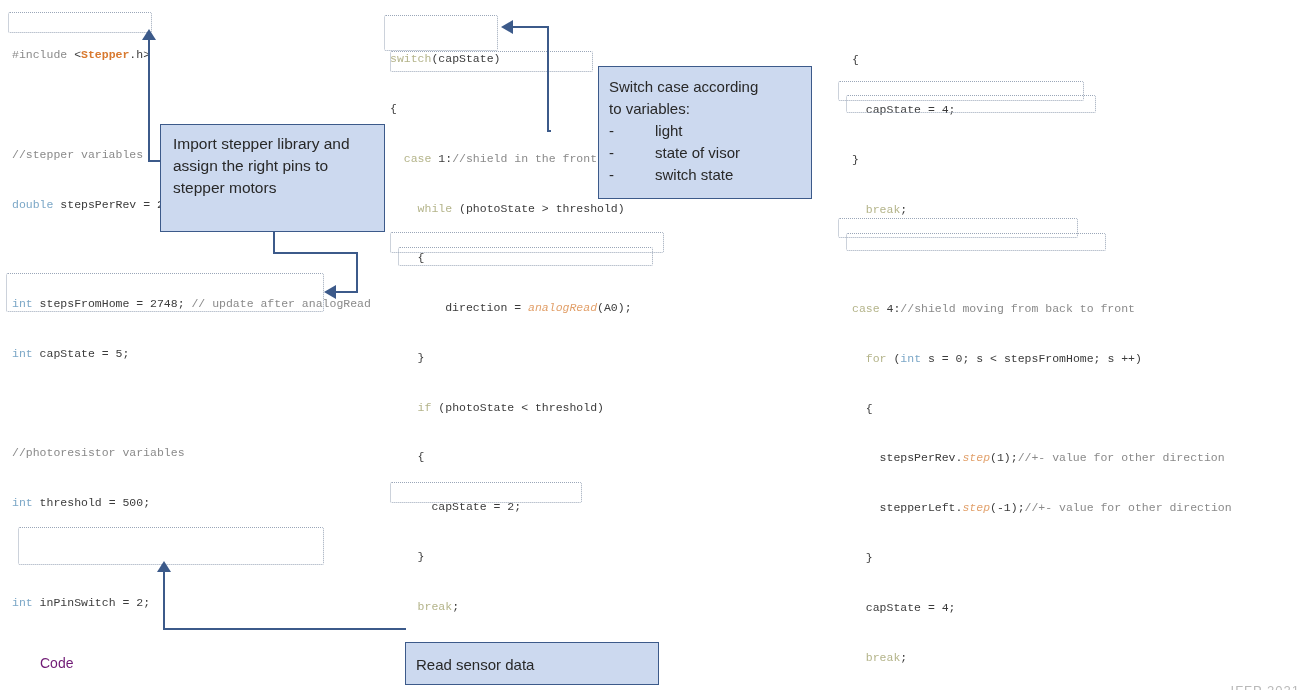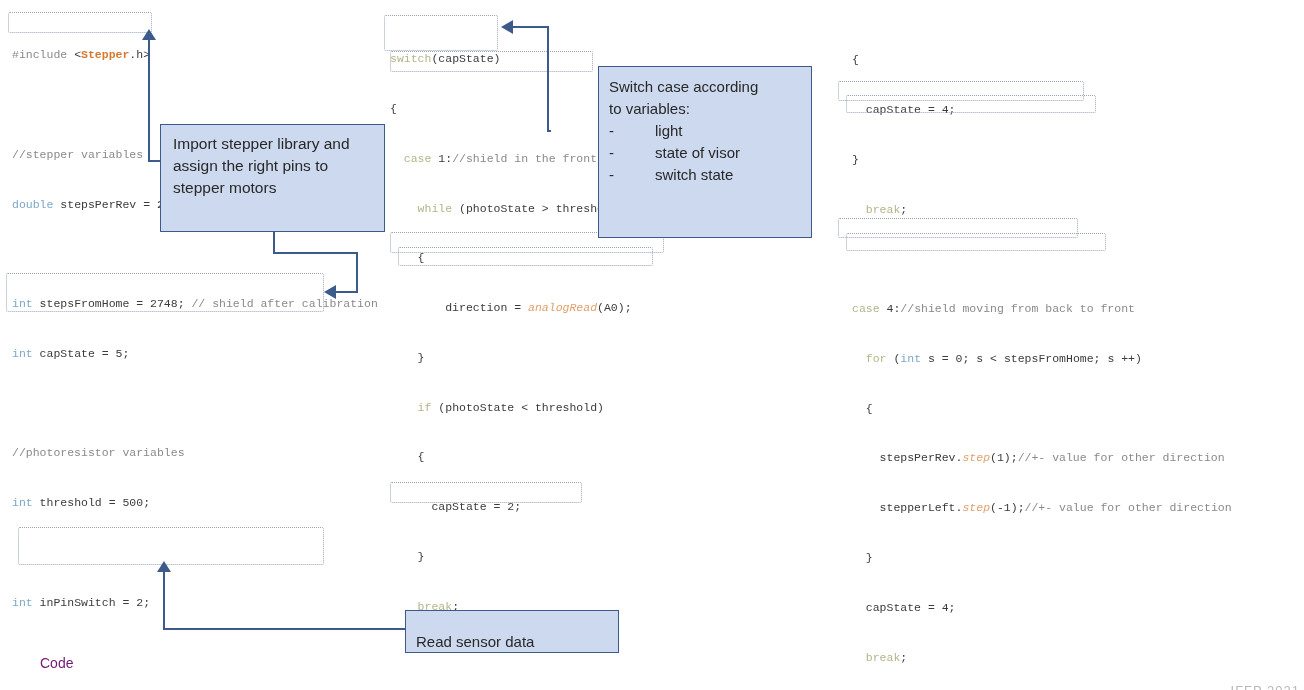--- a/index.html
+++ b/index.html
@@ -75,21 +75,21 @@
 </style>
 </head>
 <body>
 
 <div class="code-col" id="col-left">
   <div class="ln"><span class="t-gray">#include </span><span class="t-dark">&lt;</span><span class="t-type">Stepper</span><span class="t-dark">.h&gt;</span></div>
   <div class="ln">&nbsp;</div>
   <div class="ln"><span class="t-gray">//stepper variables</span></div>
   <div class="ln"><span class="t-kw">double</span><span class="t-dark"> stepsPerRev = 2048;</span></div>
   <div class="ln">&nbsp;</div>
-  <div class="ln"><span class="t-kw">int</span><span class="t-dark"> stepsFromHome = 2748; </span><span class="t-gray">// shield after calibration</span></div>
+  <div class="ln"><span class="t-kw">int</span><span class="t-dark"> stepsFromHome = 2748; </span><span class="t-gray">// update after analogRead</span></div>
   <div class="ln"><span class="t-kw">int</span><span class="t-dark"> capState = 5;</span></div>
   <div class="ln">&nbsp;</div>
   <div class="ln"><span class="t-gray">//photoresistor variables</span></div>
   <div class="ln"><span class="t-kw">int</span><span class="t-dark"> threshold = 500;</span></div>
   <div class="ln">&nbsp;</div>
   <div class="ln"><span class="t-kw">int</span><span class="t-dark"> inPinSwitch = 2;</span></div>
   
   
   
   
@@ -221,37 +221,37 @@
 <div class="arrow left" style="left:501px;top:20px;"></div>
 
 <div class="ln-h" style="left:163px;top:628px;width:243px;"></div>
 <div class="ln-v" style="left:163px;top:572px;height:57px;"></div>
 <div class="arrow up" style="left:157px;top:561px;"></div>
 
 <div class="callout" id="callout-import" style="left:160px;top:124px;width:225px;height:108px;">
   <span>Import stepper library and assign the right pins to stepper motors</span>
 </div>
 
-<div class="callout small" id="callout-switch" style="left:598px;top:66px;width:214px;height:172px;">
+<div class="callout small" id="callout-switch" style="left:598px;top:66px;width:214px;height:133px;">
   <div>Switch case according</div>
   <div>to variables:</div>
   <ul class="bullets">
     <li>
         <span class="dash">-</span>
         <span>light</span>
       </li>
     <li>
         <span class="dash">-</span>
         <span>state of visor</span>
       </li>
     <li>
         <span class="dash">-</span>
         <span>switch state</span>
       </li>
   </ul>
 </div>
 
-<div class="callout small" id="callout-sensor" style="left:405px;top:610px;width:214px;height:43px;padding-top:20px;">
+<div class="callout small" id="callout-sensor" style="left:405px;top:642px;width:254px;height:43px;padding-top:11px;">
   <span>Read sensor data</span>
 </div>
 
 <div id="slide-label">Code</div>
 <div id="corner-mark">IFFP 2021</div>
 
 </body></html>

